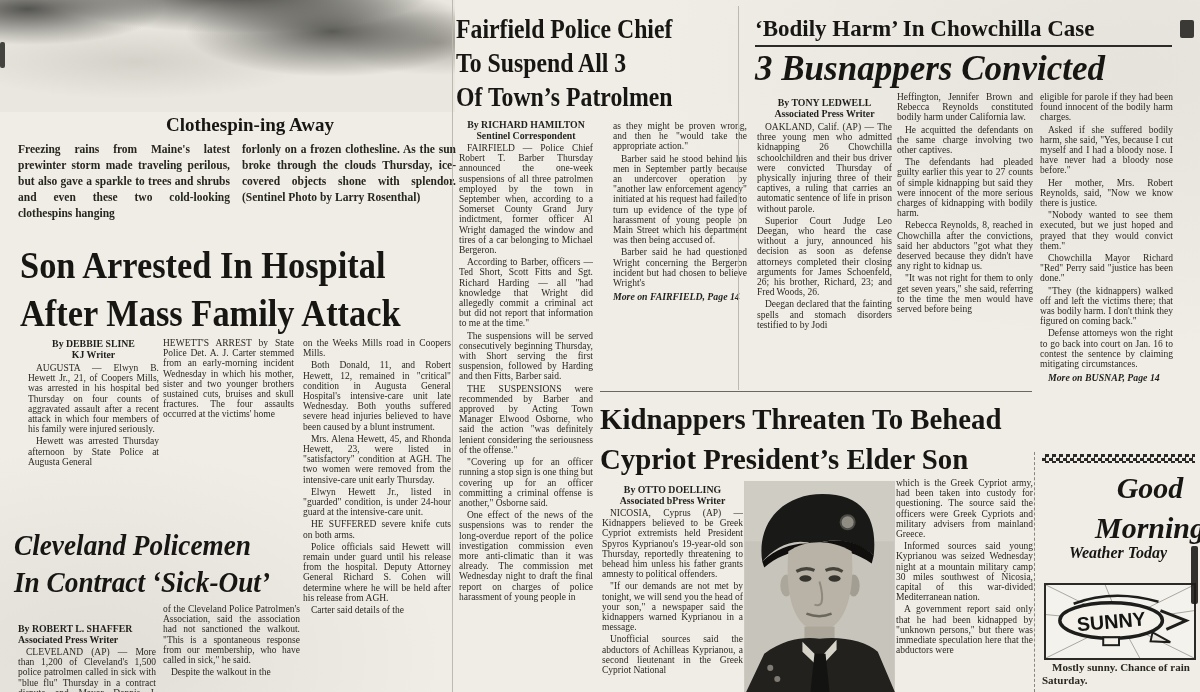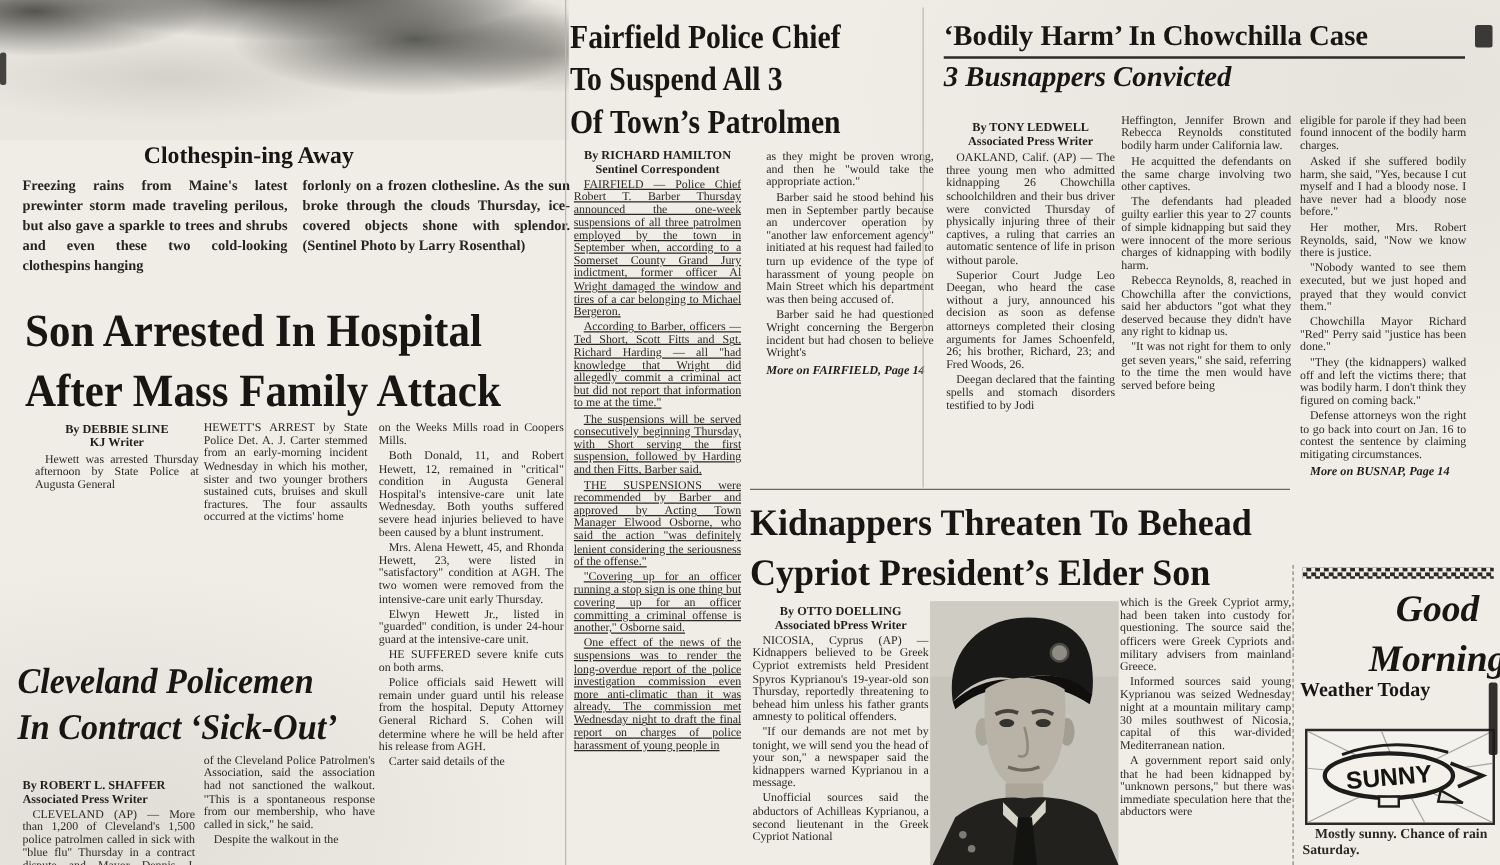--- a/index.html
+++ b/index.html
@@ -32,32 +32,33 @@
   .speck{position:absolute;background:#1c1b18;border-radius:2px;}
   .weatherbox{border:2px solid #2b2a26;background:#f4f2ec;}
 </style>
 </head>
 <body>
 
 <div class="page">
 
   <div class="abs photo-top" style="left:0;top:0;width:455px;height:112px;"></div>
 
-  <div class="abs hl" style="left:115px;top:114px;width:270px;font-size:19px;text-align:left;">Clothespin-ing Away</div>
+  <div class="abs hl" style="left:115px;top:114px;width:270px;font-size:19px;text-align:center;">Clothespin-ing Away</div>
   <div class="abs caption" style="left:18px;top:141px;width:212px;">Freezing rains from Maine's latest prewinter storm made traveling perilous, but also gave a sparkle to trees and shrubs and even these two cold-looking clothespins hanging</div>
   <div class="abs caption" style="left:242px;top:141px;width:214px;">forlonly on a frozen clothesline. As the sun broke through the clouds Thursday, ice-covered objects shone with splendor. (Sentinel Photo by Larry Rosenthal)</div>
 
   <div class="abs hl" style="left:20px;top:242px;width:480px;font-size:37px;line-height:48px;transform:scaleX(.93);">
     <div>Son Arrested In Hospital</div>
     <div>After Mass Family Attack</div>
   </div>
   <div class="abs" style="left:28px;top:338px;width:131px;">
     <div class="byline">By DEBBIE SLINE</div>
     <div class="byline">KJ Writer</div>
     <div class="bodytext" style="margin-top:3px;">
+        <p>AUGUSTA — Elwyn B. Hewett Jr., 21, of Coopers Mills, was arrested in his hospital bed Thursday on four counts of aggravated assault after a recent attack in which four members of his family were injured seriously.</p>
         <p>Hewett was arrested Thursday afternoon by State Police at Augusta General</p>
       </div>
   </div>
   <div class="abs bodytext cont" style="left:163px;top:338px;width:131px;">
       <p>HEWETT'S ARREST by State Police Det. A. J. Carter stemmed from an early-morning incident Wednesday in which his mother, sister and two younger brothers sustained cuts, bruises and skull fractures. The four assaults occurred at the victims' home</p>
     </div>
   <div class="abs bodytext cont" style="left:303px;top:338px;width:148px;height:354px;overflow:hidden;">
       <p>on the Weeks Mills road in Coopers Mills.</p>
       <p>Both Donald, 11, and Robert Hewett, 12, remained in "critical" condition in Augusta General Hospital's intensive-care unit late Wednesday. Both youths suffered severe head injuries believed to have been caused by a blunt instrument.</p>
       <p>Mrs. Alena Hewett, 45, and Rhonda Hewett, 23, were listed in "satisfactory" condition at AGH. The two women were removed from the intensive-care unit early Thursday.</p>
@@ -84,40 +85,40 @@
     </div>
 
   <div class="abs hl" style="left:456px;top:12px;width:320px;font-size:27px;line-height:34px;transform:scaleX(.88);">
     <div>Fairfield Police Chief</div>
     <div>To Suspend All 3</div>
     <div>Of Town’s Patrolmen</div>
   </div>
   <div class="abs" style="left:459px;top:119px;width:134px;height:573px;overflow:hidden;">
     <div class="byline">By RICHARD HAMILTON</div>
     <div class="byline">Sentinel Correspondent</div>
-    <div class="bodytext" style="margin-top:2px;text-decoration:underline;">
+    <div class="bodytext" style="margin-top:2px;">
         <p>FAIRFIELD — Police Chief Robert T. Barber Thursday announced the one-week suspensions of all three patrolmen employed by the town in September when, according to a Somerset County Grand Jury indictment, former officer Al Wright damaged the window and tires of a car belonging to Michael Bergeron.</p>
         <p>According to Barber, officers — Ted Short, Scott Fitts and Sgt. Richard Harding — all "had knowledge that Wright did allegedly commit a criminal act but did not report that information to me at the time."</p>
         <p>The suspensions will be served consecutively beginning Thursday, with Short serving the first suspension, followed by Harding and then Fitts, Barber said.</p>
         <p>THE SUSPENSIONS were recommended by Barber and approved by Acting Town Manager Elwood Osborne, who said the action "was definitely lenient considering the seriousness of the offense."</p>
         <p>"Covering up for an officer running a stop sign is one thing but covering up for an officer committing a criminal offense is another," Osborne said.</p>
         <p>One effect of the news of the suspensions was to render the long-overdue report of the police investigation commission even more anti-climatic than it was already. The commission met Wednesday night to draft the final report on charges of police harassment of young people in</p>
       </div>
   </div>
   <div class="abs" style="left:565px;top:121px;width:134px;margin-left:48px;">
     <div class="bodytext cont">
         <p>as they might be proven wrong, and then he "would take the appropriate action."</p>
         <p>Barber said he stood behind his men in September partly because an undercover operation by "another law enforcement agency" initiated at his request had failed to turn up evidence of the type of harassment of young people on Main Street which his department was then being accused of.</p>
         <p>Barber said he had questioned Wright concerning the Bergeron incident but had chosen to believe Wright's</p>
       </div>
     <div class="more">More on FAIRFIELD, Page 14</div>
   </div>
 
   <div class="abs hl" style="left:755px;top:16px;width:417px;font-size:23px;padding-bottom:3px;border-bottom:2.5px solid #2c2b27;">‘Bodily Harm’ In Chowchilla Case</div>
-  <div class="abs hl" style="left:755px;top:49px;width:430px;font-size:23px;font-style:italic;">3 Busnappers Convicted</div>
+  <div class="abs hl" style="left:755px;top:49px;width:430px;font-size:35px;font-style:italic;">3 Busnappers Convicted</div>
   <div class="abs" style="left:757px;top:97px;width:135px;">
     <div class="byline">By TONY LEDWELL</div>
     <div class="byline">Associated Press Writer</div>
     <div class="bodytext" style="margin-top:3px;">
         <p>OAKLAND, Calif. (AP) — The three young men who admitted kidnapping 26 Chowchilla schoolchildren and their bus driver were convicted Thursday of physically injuring three of their captives, a ruling that carries an automatic sentence of life in prison without parole.</p>
         <p>Superior Court Judge Leo Deegan, who heard the case without a jury, announced his decision as soon as defense attorneys completed their closing arguments for James Schoenfeld, 26; his brother, Richard, 23; and Fred Woods, 26.</p>
         <p>Deegan declared that the fainting spells and stomach disorders testified to by Jodi</p>
       </div>
   </div>
   <div class="abs bodytext cont" style="left:897px;top:92px;width:136px;">
@@ -182,21 +183,21 @@
   </div>
 
   <div class="abs bodytext cont" style="left:896px;top:478px;width:137px;height:214px;overflow:hidden;">
       <p>which is the Greek Cypriot army, had been taken into custody for questioning. The source said the officers were Greek Cypriots and military advisers from mainland Greece.</p>
       <p>Informed sources said young Kyprianou was seized Wednesday night at a mountain military camp 30 miles southwest of Nicosia, capital of this war-divided Mediterranean nation.</p>
       <p>A government report said only that he had been kidnapped by "unknown persons," but there was immediate speculation here that the abductors were</p>
     </div>
 
   <div class="abs checker" style="left:1042px;top:454px;width:153px;height:9px;"></div>
   <div class="abs hl" style="left:1072px;top:468px;width:156px;font-size:30px;line-height:40px;font-style:italic;text-align:center;">Good Morning</div>
-  <div class="abs hl" style="left:1040px;top:544px;width:156px;font-size:16px;">Weather Today</div>
+  <div class="abs hl" style="left:1040px;top:544px;width:156px;font-size:16px;font-style:italic;text-align:center;">Weather Today</div>
   <div class="abs weatherbox" style="left:1044px;top:583px;width:148px;height:73px;">
     <svg width="148" height="73" viewBox="0 0 150 74">
       <g stroke="#a9a59e" stroke-width="1">
         <line x1="75" y1="37" x2="0" y2="0"></line>
           <line x1="75" y1="37" x2="150" y2="0"></line>
         <line x1="75" y1="37" x2="0" y2="74"></line>
           <line x1="75" y1="37" x2="150" y2="74"></line>
         <line x1="75" y1="37" x2="0" y2="30"></line>
           <line x1="75" y1="37" x2="150" y2="26"></line>
         <line x1="75" y1="37" x2="60" y2="0"></line>

